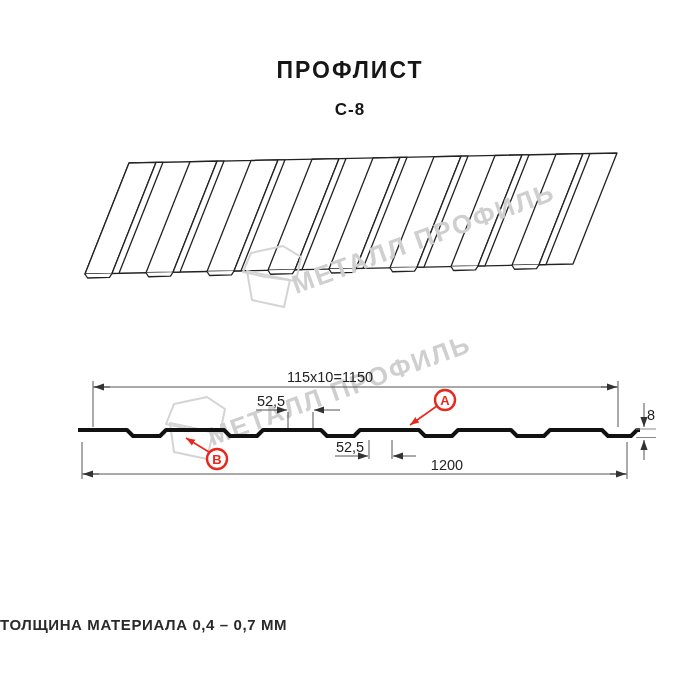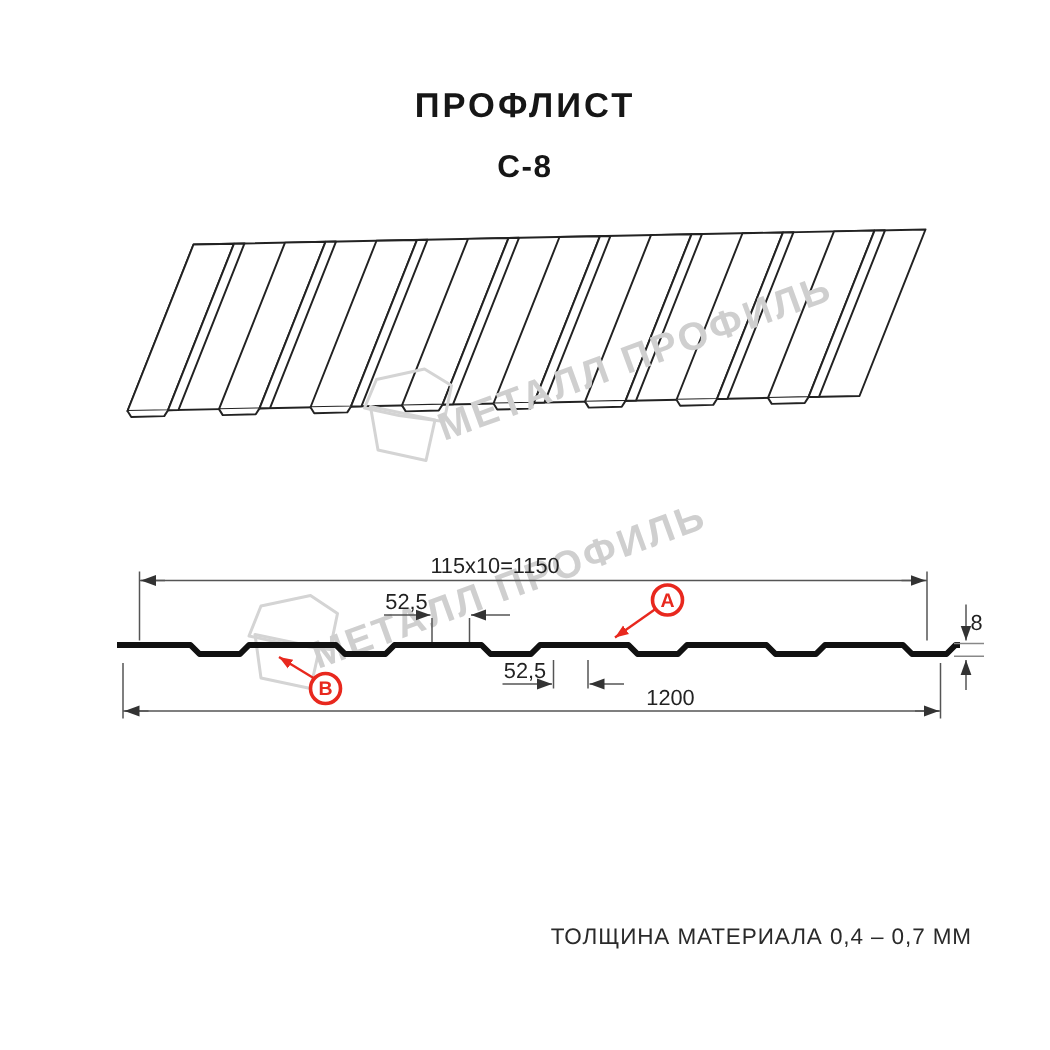--- a/index.html
+++ b/index.html
@@ -1,23 +1,23 @@
 <!DOCTYPE html>
 <html><head>
 <meta charset="utf-8">
 <style>
   html,body{margin:0;padding:0;background:#fff;}
   #page{position:relative;width:700px;height:700px;background:#ffffff;overflow:hidden;
         font-family:"Liberation Sans", sans-serif;}
   .title{position:absolute;left:0;top:57px;width:700px;text-align:center;
          font-size:23px;font-weight:bold;letter-spacing:2px;color:#161616;}
   .subtitle{position:absolute;left:0;top:100px;width:700px;text-align:center;
-            font-size:21px;font-weight:bold;letter-spacing:1px;color:#161616;}
-  .footer-note{position:absolute;left:0;top:616px;width:648px;text-align:right;
-               font-size:15px;font-weight:normal;letter-spacing:0.6px;color:#2a2a2a;}
+            font-size:17px;font-weight:bold;letter-spacing:1px;color:#161616;}
+  .footer-note{position:absolute;left:0;top:616px;width:648px;text-align:left;
+               font-size:15px;font-weight:bold;letter-spacing:0.6px;color:#2a2a2a;}
   svg text{font-family:"Liberation Sans", sans-serif;}
   .dimtxt{font-size:14.5px;fill:#222;}
   .wmtxt{font-size:26px;font-weight:bold;fill:#cfcfcf;letter-spacing:2px;}
   .redtxt{font-size:13px;font-weight:bold;fill:#e8281e;}
 </style>
 </head>
 <body>
 
 <div id="page">
 

